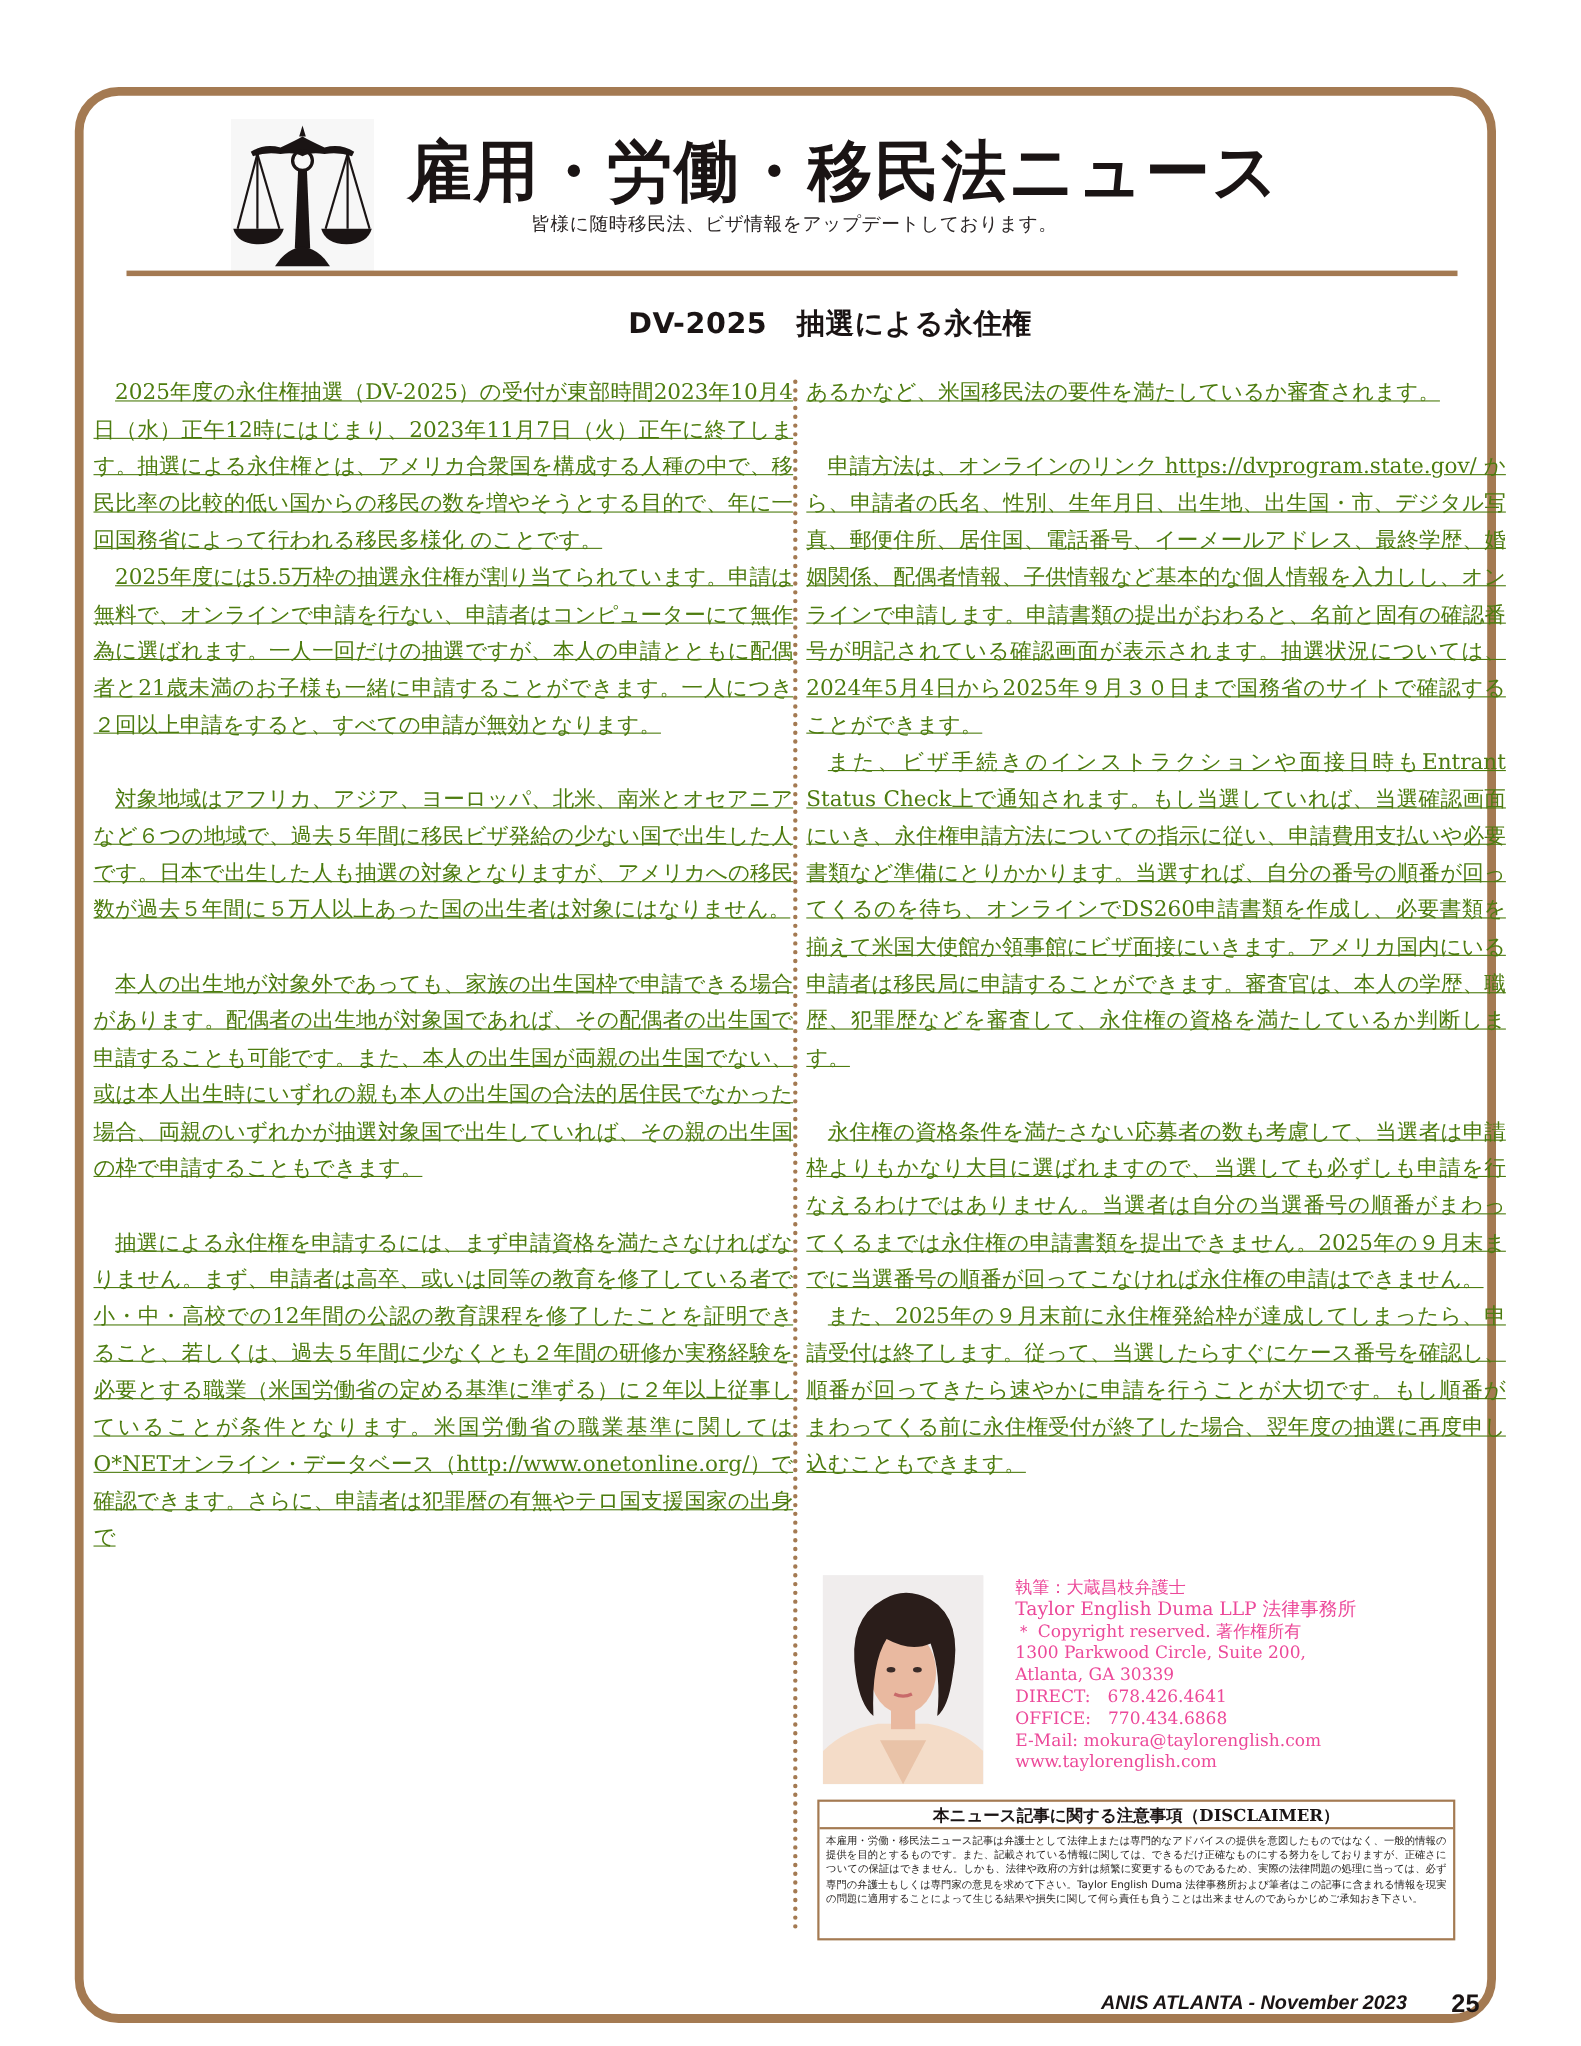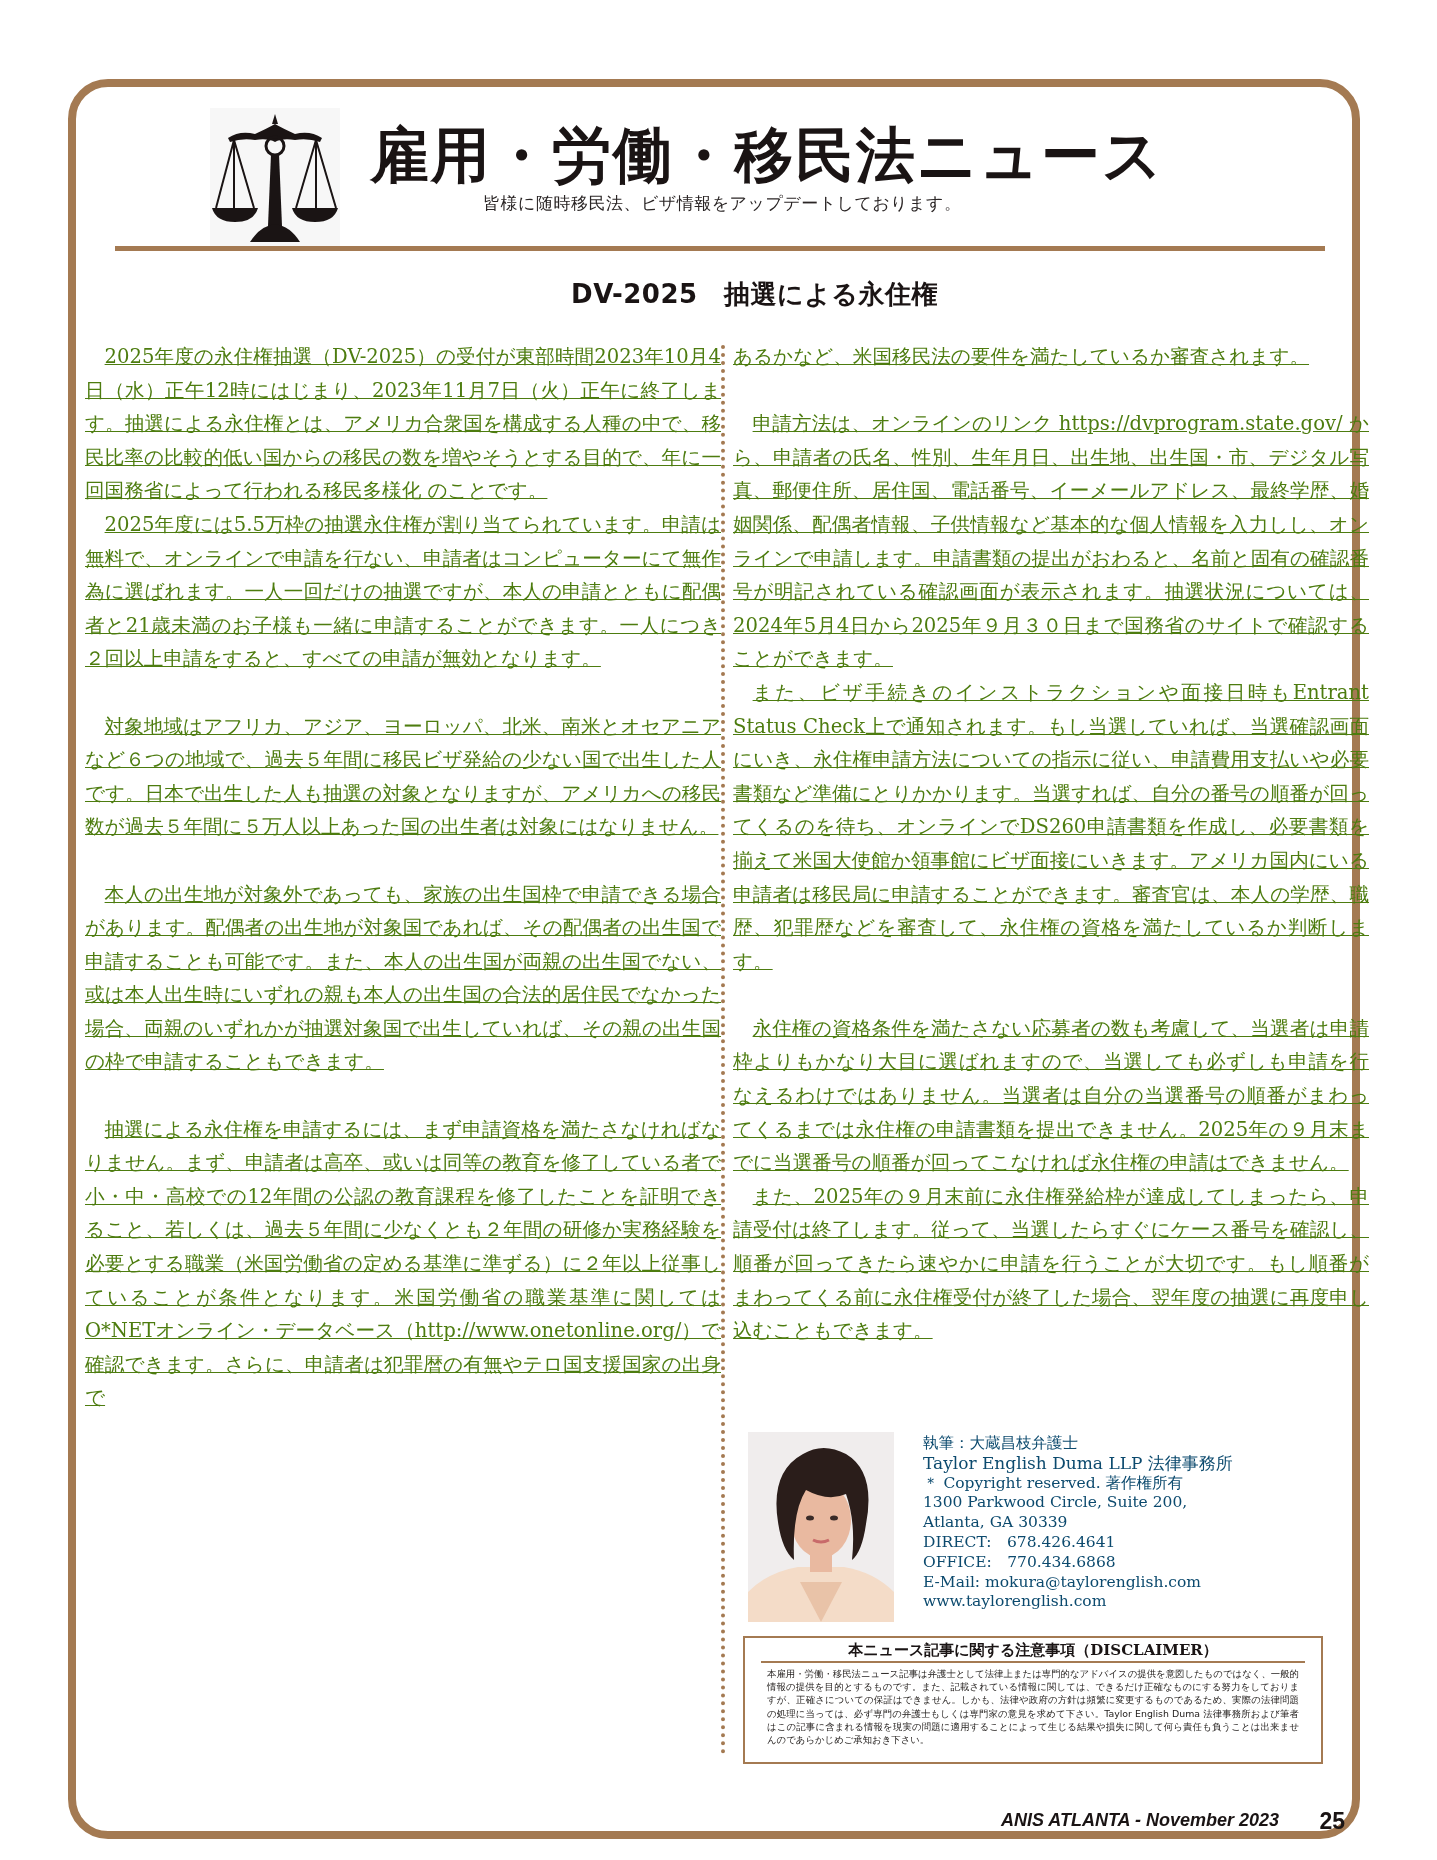--- a/index.html
+++ b/index.html
@@ -29,26 +29,26 @@
   .col-right { left: 733px; }
   .col p { margin: 0; text-indent: 1em; }
   .col p.noindent { text-indent: 0; }
   .col .gap { height: 33.6px; }
 
   .divider { position: absolute; left: 721px; top: 345px; height: 1410px; width: 0;
              border-left: 4px dotted #a47a52; }
 
   .author { position: absolute; left: 748px; top: 1432px; width: 600px; height: 190px; }
   .photo { position: absolute; left: 0; top: 0; width: 146px; height: 190px; background: #f1eeee; overflow: hidden; }
-  .author-info { position: absolute; left: 175px; top: 2px; font-size: 15.5px; line-height: 19.8px; color: #0c4a6e; }
+  .author-info { position: absolute; left: 175px; top: 2px; font-size: 15.5px; line-height: 19.8px; color: #ec4899; }
   .author-info div { white-space: nowrap; }
   .author-info .firm { font-size: 17px; }
 
   .disclaimer { position: absolute; left: 743px; top: 1636px; width: 580px; height: 128px;
-                border: 2px solid #a47a52; box-sizing: border-box; padding: 0 22px; }
+                border: 2px solid #a47a52; box-sizing: border-box; padding: 0 6px; }
   .disc-title { text-align: center; font-size: 15px; font-weight: bold; line-height: 22px; color: #1a1414;
                 border-bottom: 2px solid #a47a52; margin: 0 -6px; padding: 1px 0 0 0; }
   .disc-body { font-family: "DejaVu Sans", sans-serif; font-size: 9.4px; line-height: 13.2px; color: #1f1b19;
                margin-top: 4px; text-align: justify; }
 
   .footer { position: absolute; top: 1810px; left: 0; width: 1437px; height: 30px; }
   .footer-mag { position: absolute; right: 158px; top: 0; font-family: "Liberation Sans", sans-serif;
                 font-weight: bold; font-style: italic; font-size: 18px; color: #1a1414; white-space: nowrap; }
   .footer-page { position: absolute; right: 92px; top: -2px; font-family: "Liberation Sans", sans-serif;
                  font-weight: bold; font-size: 23px; color: #1a1414; }

